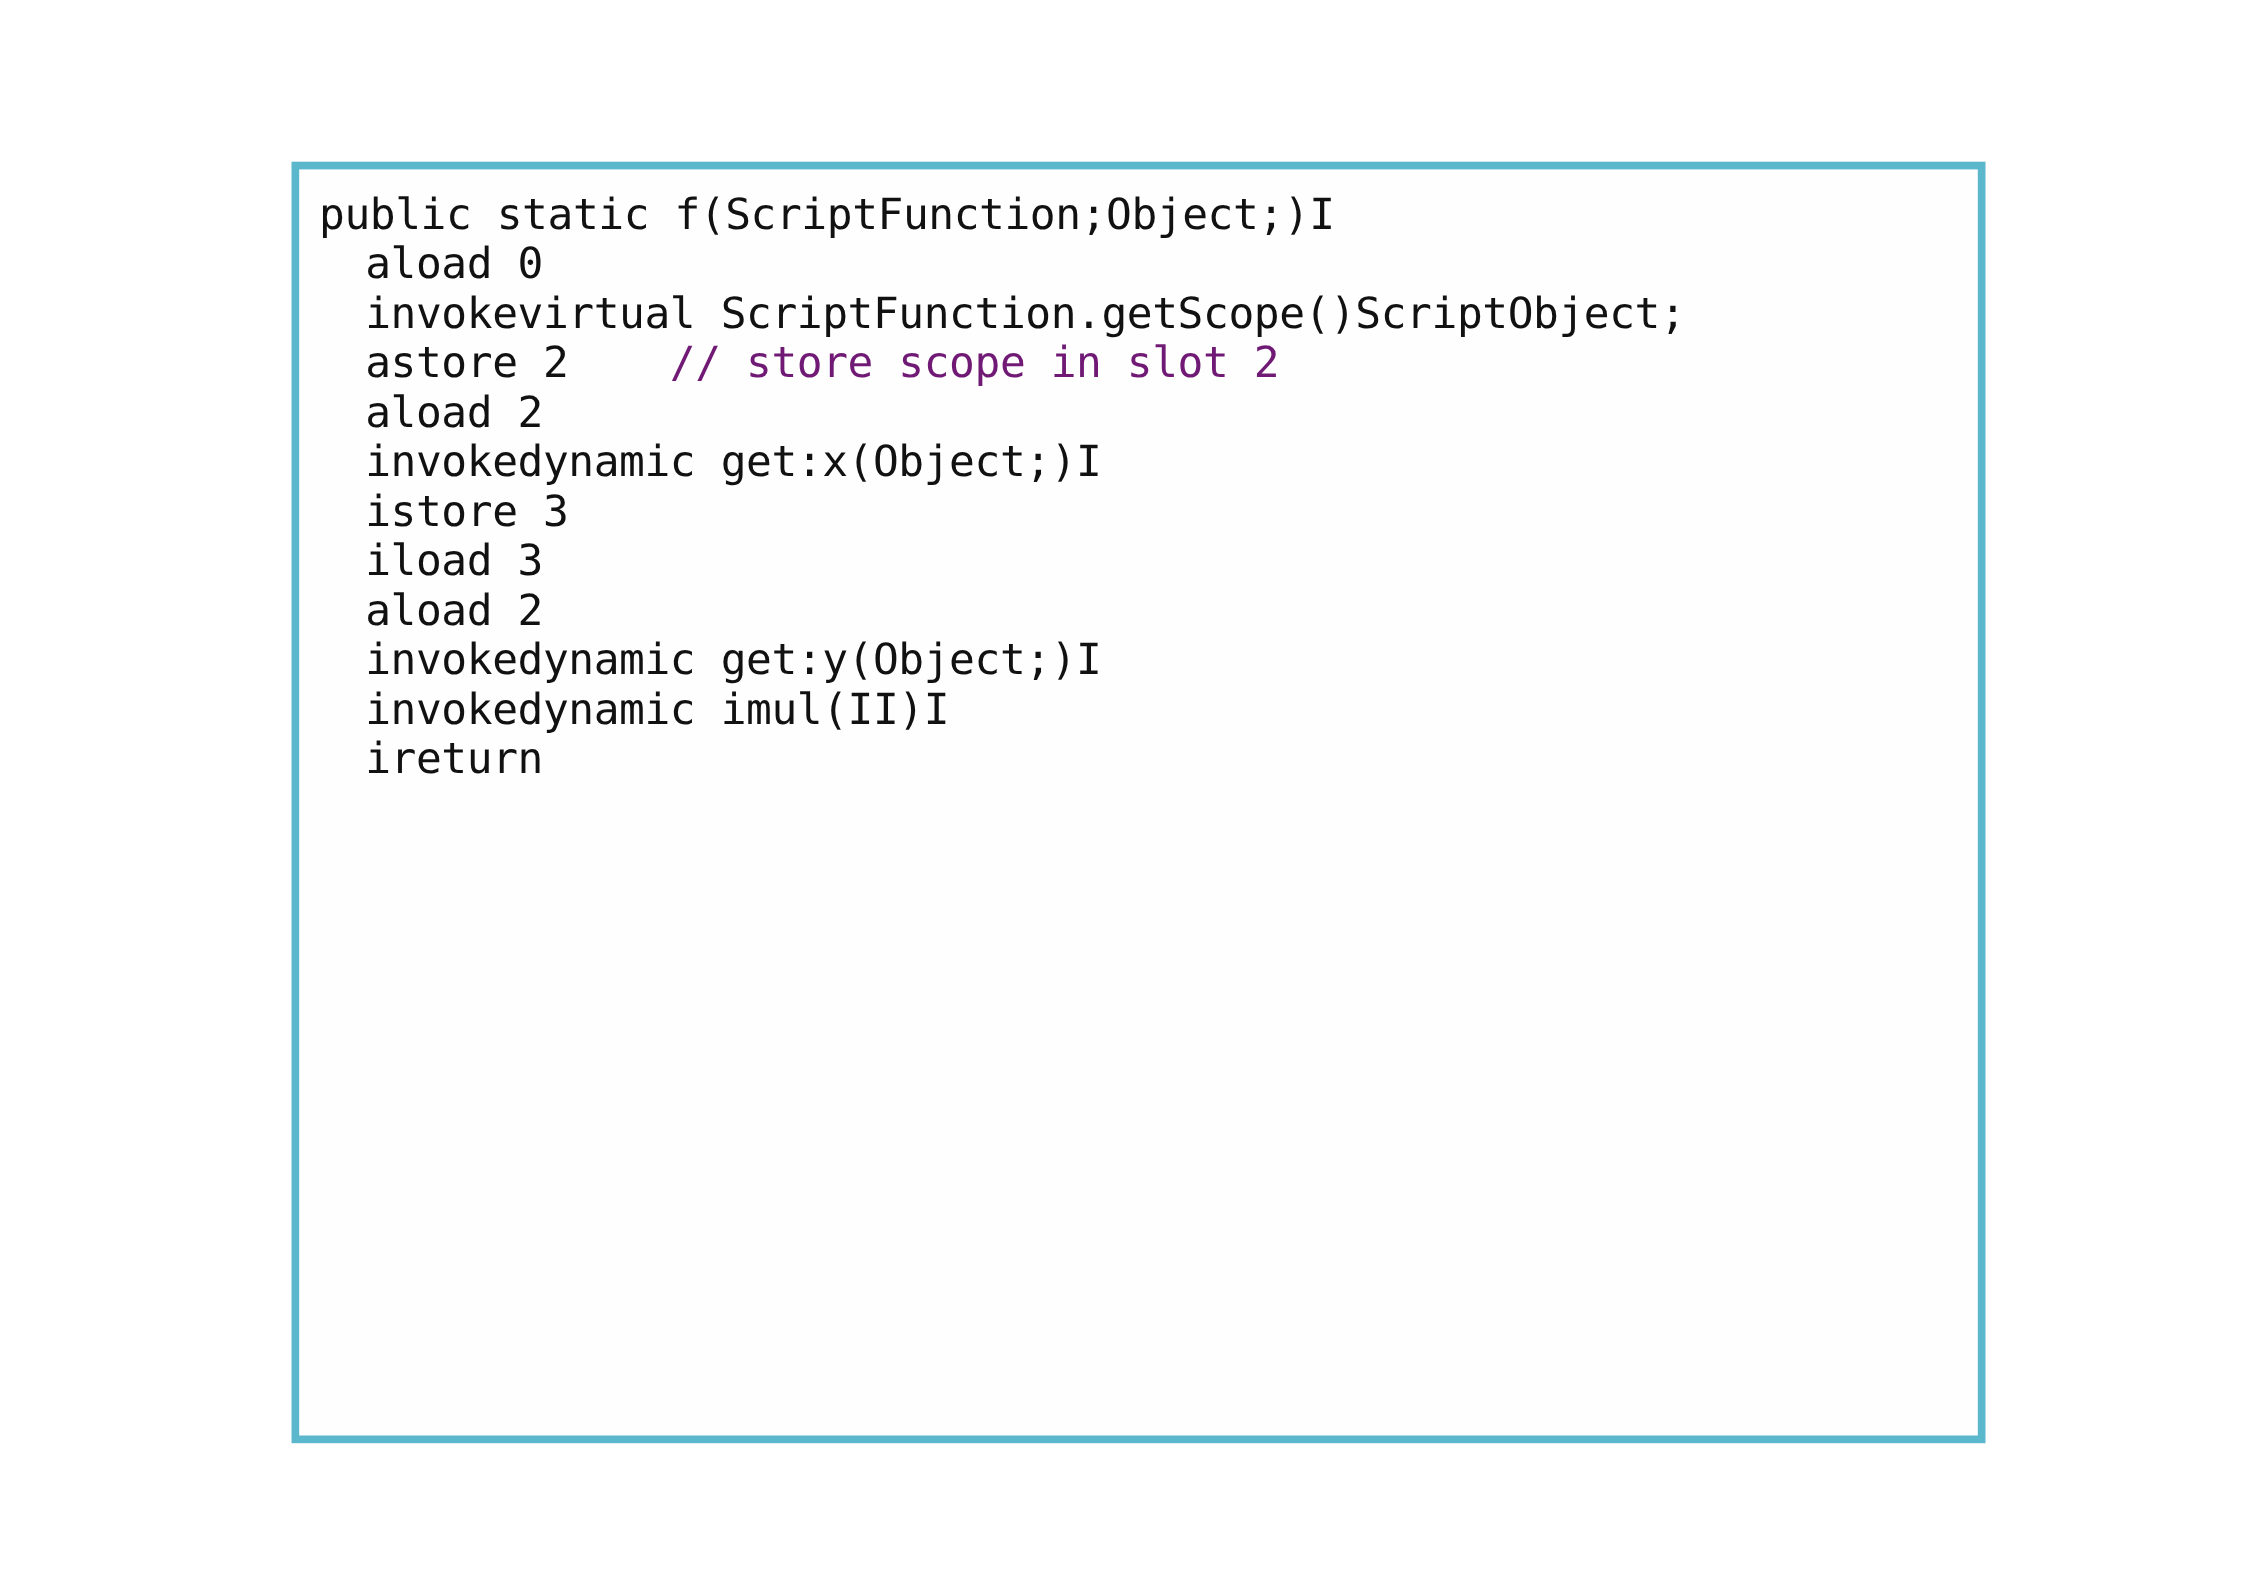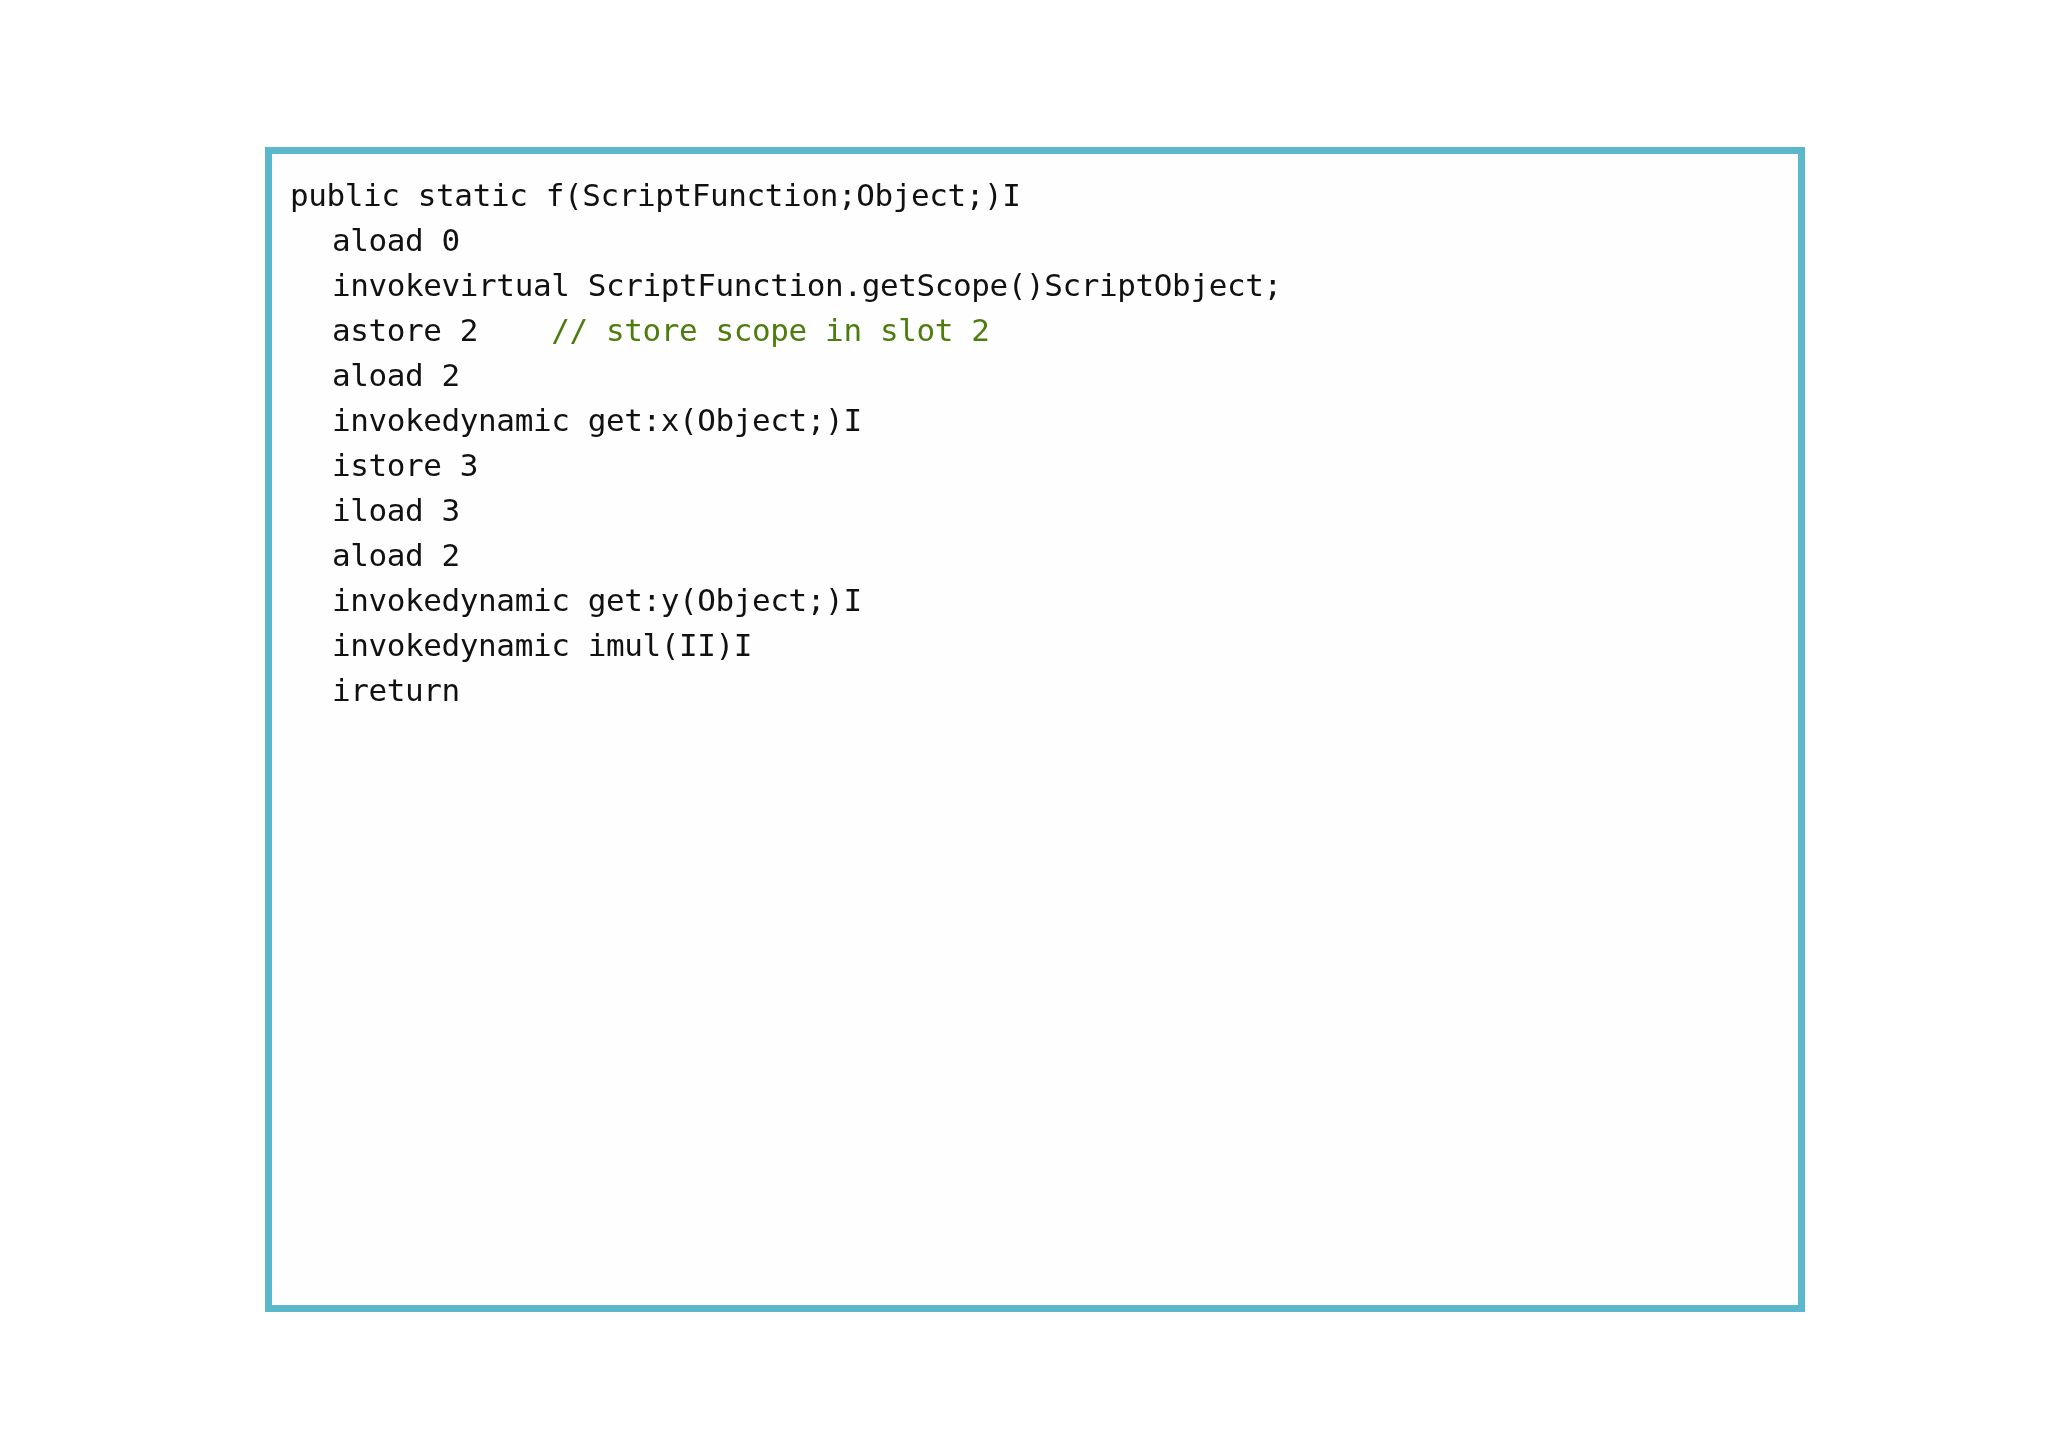--- a/index.html
+++ b/index.html
@@ -36,32 +36,32 @@
     left: 0;
     top: 0;
     right: 0;
     padding: 19px 0 0 0;
     margin: 0;
   }
   .code-line {
     display: block;
     white-space: pre;
     font-family: "DejaVu Sans Mono", "Liberation Mono", monospace;
-    font-size: 31px;
+    font-size: 39px;
     line-height: 45px;
     height: 45px;
     color: #111111;
     letter-spacing: -0.4px;
     padding-left: 18px;
   }
   .code-line .seg {
     white-space: pre;
   }
   .code-line .seg.comment {
-    color: #4d7c0f;
+    color: #701a75;
   }
   .indent-0 { padding-left: 18px; }
   .indent-1 { padding-left: 60px; }
 </style>
 </head>
 <body>
 
 <div class="slide">
   <div class="code-panel">
     <pre class="code-listing" id="code-listing"><span class="code-line indent-0"><span class="seg code">public static f(ScriptFunction;Object;)I</span></span><span class="code-line indent-1"><span class="seg code">aload 0</span></span><span class="code-line indent-1"><span class="seg code">invokevirtual ScriptFunction.getScope()ScriptObject;</span></span><span class="code-line indent-1"><span class="seg code">astore 2</span><span class="seg comment">    // store scope in slot 2</span></span><span class="code-line indent-1"><span class="seg code">aload 2</span></span><span class="code-line indent-1"><span class="seg code">invokedynamic get:x(Object;)I</span></span><span class="code-line indent-1"><span class="seg code">istore 3</span></span><span class="code-line indent-1"><span class="seg code">iload 3</span></span><span class="code-line indent-1"><span class="seg code">aload 2</span></span><span class="code-line indent-1"><span class="seg code">invokedynamic get:y(Object;)I</span></span><span class="code-line indent-1"><span class="seg code">invokedynamic imul(II)I</span></span><span class="code-line indent-1"><span class="seg code">ireturn</span></span></pre>

